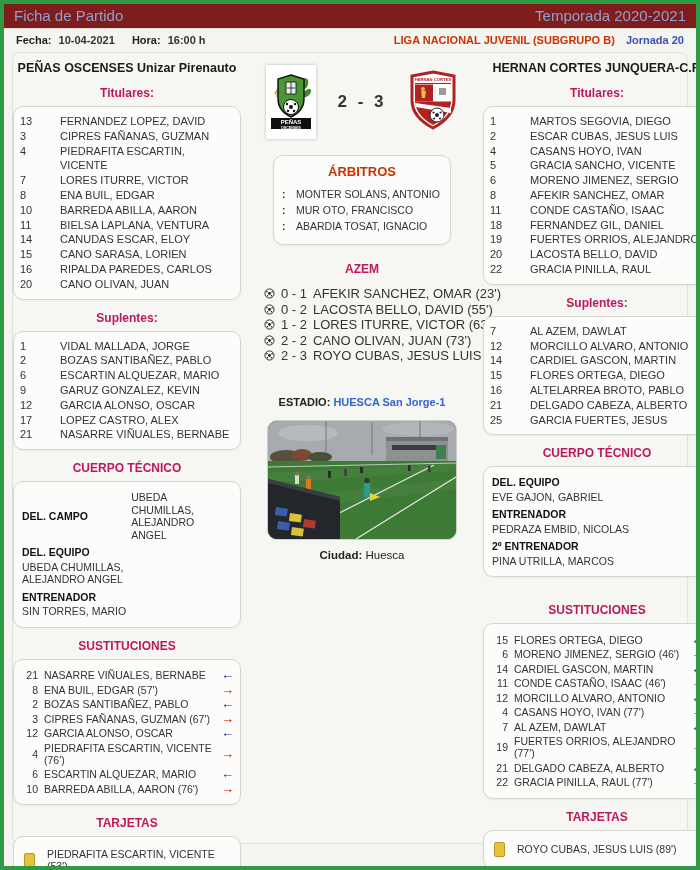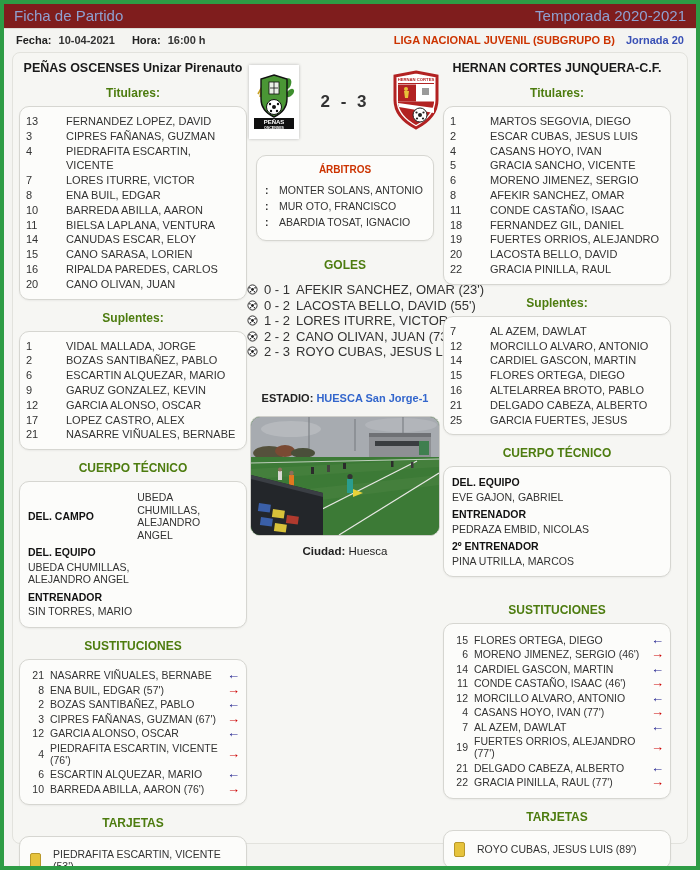--- a/index.html
+++ b/index.html
@@ -11,26 +11,26 @@
   .topbar{display:flex;justify-content:space-between;align-items:center;
     padding:3px 10px 4px;border-bottom:1px solid #ddddd8;background:#7f1d1d;
     font-size:15px;color:#8fa0d0;}
   .inforow{display:flex;justify-content:space-between;align-items:center;
     padding:5px 12px 3px;font-size:11px;font-weight:bold;}
   .inforow .lbl{color:#222;margin-right:4px;}
   .inforow .val{color:#333;font-weight:bold;margin-right:14px;}
   .league{color:#cc3300;margin-right:8px;}
   .jornada{color:#3950b5;text-align:center;}
   .content{margin:3px 8px 6px;border:1px solid #e2e2dd;border-radius:8px;
-    background:#f6f6f3;padding:4px 6px;display:flex;gap:0;height:792px;box-sizing:border-box;}
+    background:#f6f6f3;padding:4px 0;display:flex;gap:23px;height:792px;box-sizing:border-box;}
   .col{display:flex;flex-direction:column;}
   .side{width:228px;flex:0 0 228px;}
   .center{width:196px;flex:0 0 196px;align-items:center;}
   .team-name{font-size:12.5px;font-weight:bold;color:#1a1a1a;text-align:center;margin-top:4px;}
-  .sec-label{font-size:12px;font-weight:bold;color:#4d7c0f;text-align:center;margin:11px 0 6px;}
+  .sec-label{font-size:12px;font-weight:bold;color:#be185d;text-align:center;margin:11px 0 6px;}
   .box{background:#fcfcfa;border:1px solid #d6d6d1;border-radius:10px;
     padding:7px 6px;box-shadow:0 1px 2px rgba(0,0,0,0.05);}
   
   .r-row{display:flex;align-items:baseline;line-height:14.8px;font-size:11px;}
   .r-num{width:26px;text-align:left;margin-right:14px;flex:0 0 26px;}
   .r-name{flex:1;}
   
   .staff{font-size:10.5px;line-height:12.5px;padding:9px 8px;}
   .staff-label{font-weight:bold;color:#111;margin-top:5px;}
   .staff-label:first-child{margin-top:0;}
@@ -49,21 +49,21 @@
   
   .c-row{display:flex;align-items:center;font-size:10.5px;line-height:12px;margin:4px 0;}
   .card-icon{flex:0 0 9px;width:9px;height:13px;border-radius:2px;margin:0 12px 0 4px;}
   .card-icon.yellow{background:#e6c33c;border:1px solid #b8982a;}
   
   .logos-row{display:flex;align-items:center;justify-content:space-between;
     width:100%;margin-top:8px;padding:0 2px;box-sizing:border-box;}
   .logo-card{background:#fff;box-shadow:0 0 3px rgba(0,0,0,0.25);padding:2px;}
   .score{font-size:17px;font-weight:bold;color:#333;letter-spacing:3px;}
   .refs-box{width:178px;box-sizing:border-box;margin-top:16px;padding:8px 8px 10px;}
-  .refs-title{font-size:10px;font-weight:bold;color:#cc3300;text-align:center;margin-bottom:7px;}
+  .refs-title{font-size:13px;font-weight:bold;color:#cc3300;text-align:center;margin-bottom:7px;}
   .ref-row{display:flex;font-size:10.5px;line-height:16px;}
   .ref-colon{flex:0 0 14px;text-align:left;font-weight:bold;}
   .goals{width:100%;margin-top:4px;}
   .g-row{display:flex;align-items:center;font-size:13px;line-height:15.5px;}
   .g-ball{flex:0 0 13px;margin-right:4px;display:flex;align-items:center;}
   .g-score{flex:0 0 32px;}
   .g-name{flex:1;white-space:nowrap;}
   .estadio{margin-top:32px;font-size:11px;font-weight:bold;color:#222;}
   .estadio a{color:#3366cc;text-decoration:none;}
   .photo{margin-top:12px;border:1px solid #cfcfca;border-radius:10px;overflow:hidden;
@@ -334,21 +334,21 @@
               <span>MUR OTO, FRANCISCO</span>
             </div>
 
             <div class="ref-row">
               <span class="ref-colon">:</span>
               <span>ABARDIA TOSAT, IGNACIO</span>
             </div>
           </div>
       </div>
 
-      <div class="sec-label" style="margin-top:17px;">GOLES</div>
+      <div class="sec-label" style="margin-top:17px;">AZEM</div>
       <div class="goals">
 
           <div class="g-row">
             <span class="g-ball">
               <svg width="11" height="11" viewBox="0 0 12 12">
                 <circle cx="6" cy="6" r="5" fill="#fff" stroke="#222" stroke-width="1"></circle>
                 <circle cx="6" cy="6" r="1.6" fill="#222"></circle>
                 <circle cx="3.2" cy="4.2" r="0.9" fill="#222"></circle>
                 <circle cx="8.8" cy="4.2" r="0.9" fill="#222"></circle>
                 <circle cx="3.8" cy="8.4" r="0.9" fill="#222"></circle>

